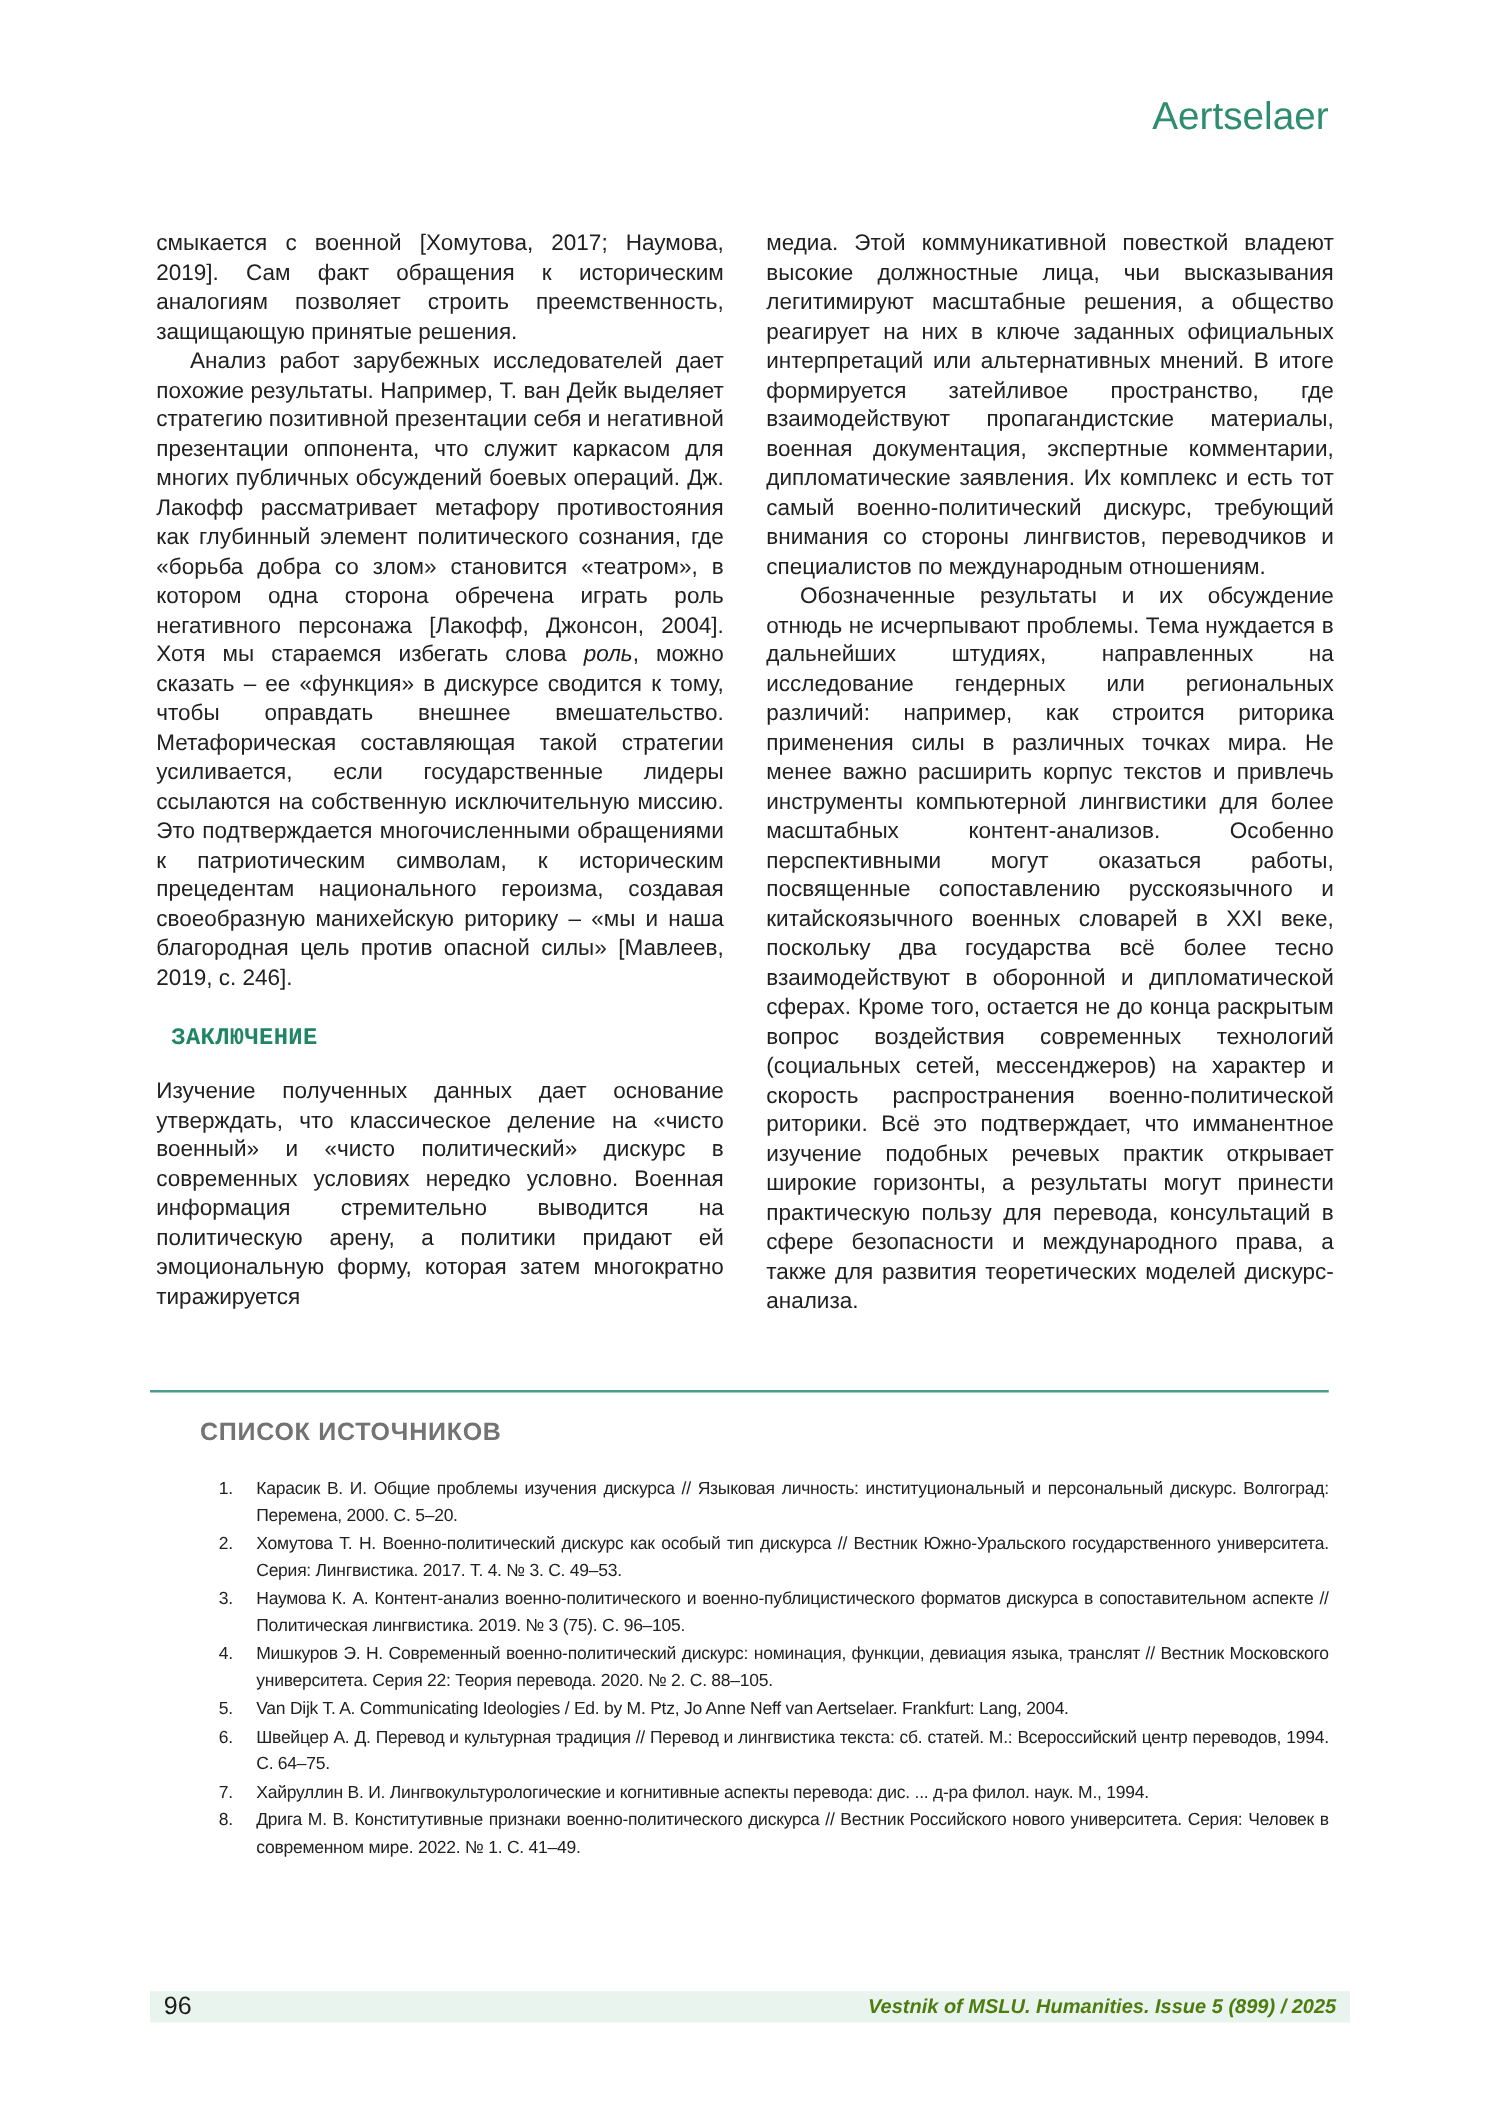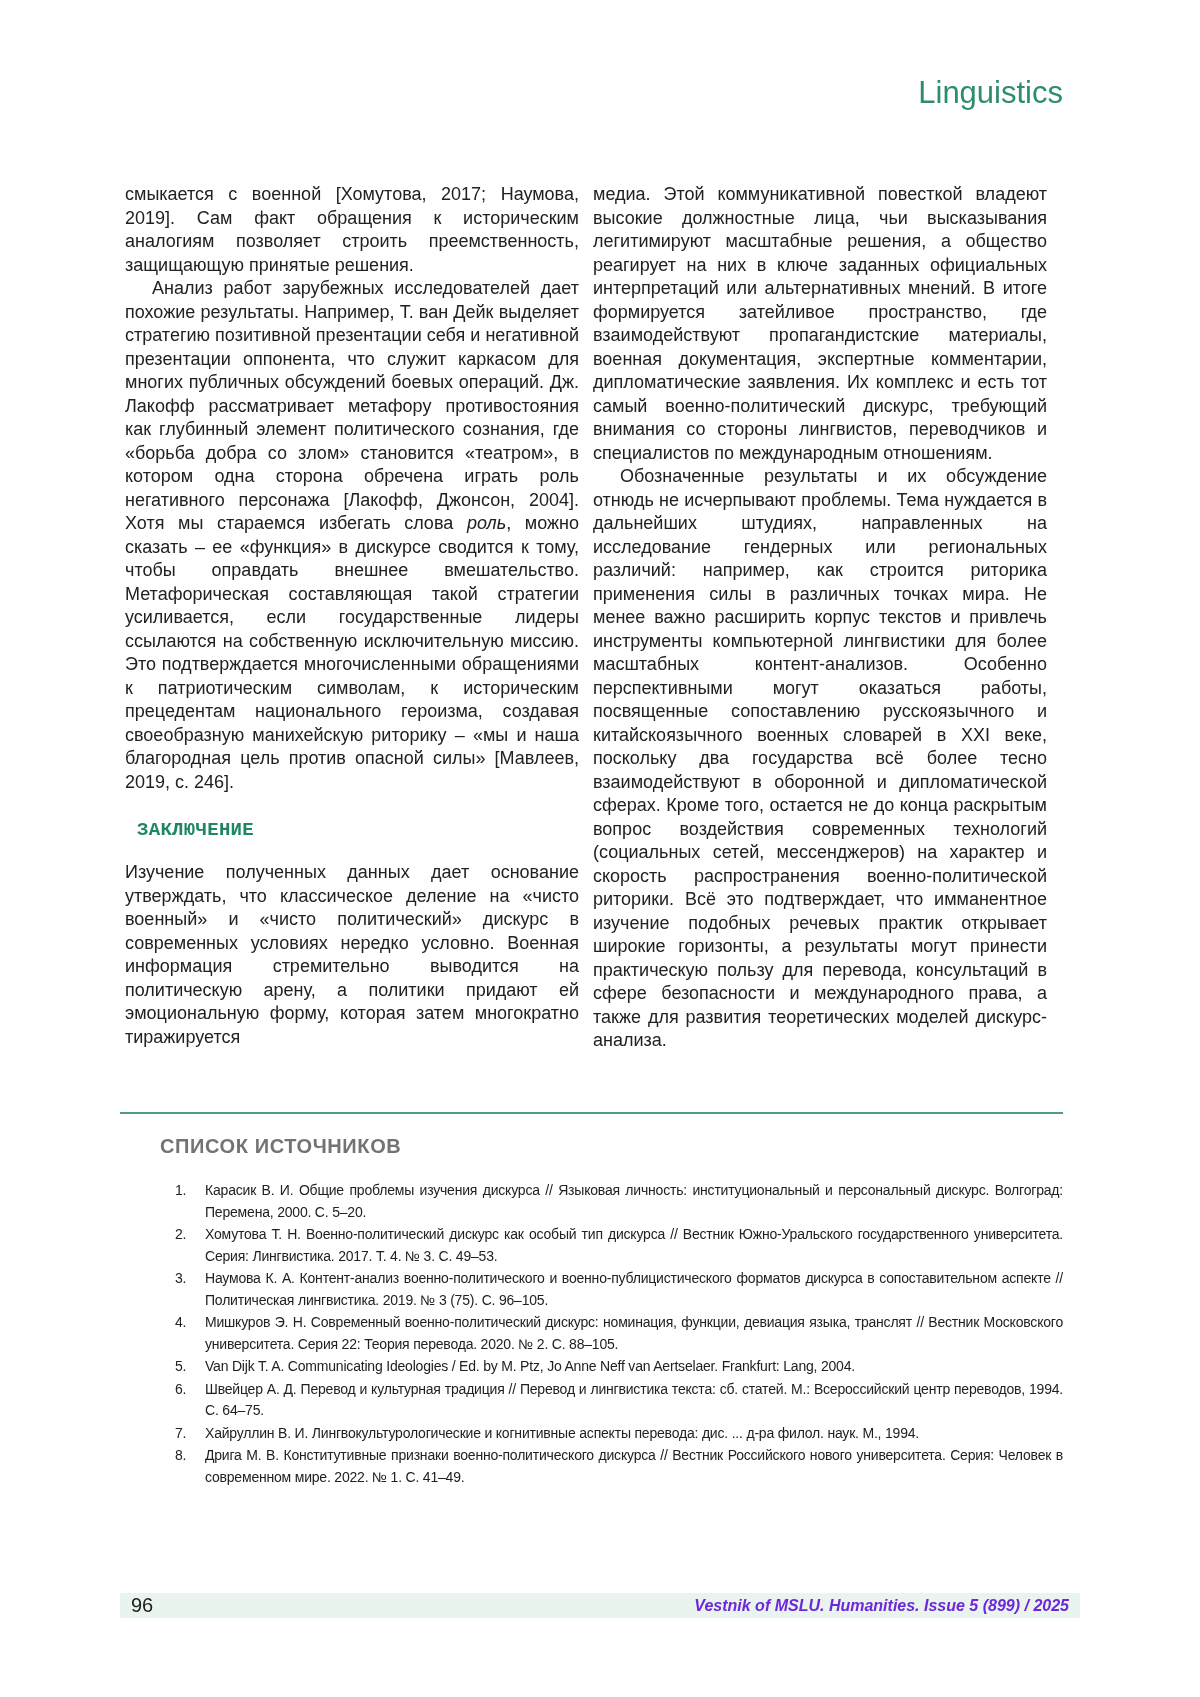--- a/index.html
+++ b/index.html
@@ -20,21 +20,21 @@
   }
   .running-head-text {
     font-size:31px; line-height:34px;
     color:#2e8d6d;
     font-weight:400;
   }
 
   
   .columns {
     position:absolute; top:183px; left:125px; width:942px;
-    display:flex; gap:14px;
+    display:flex; gap:34px;
   }
   .col { width:454px; }
   .body-p {
     margin:0;
     font-size:18px; line-height:23.5px;
     text-align:justify;
   }
   .indent { text-indent:27px; }
   .section-heading {
     margin:25px 0 20px 12px;
@@ -76,29 +76,29 @@
   }
 
   
   .page-footer {
     position:absolute; top:1593px; left:120px; width:960px; height:25px;
     background:#e9f4ee;
     display:flex; align-items:center; justify-content:space-between;
     padding:0 11px; box-sizing:border-box;
   }
   .page-num { font-size:20px; color:#1c1c1c; }
-  .journal-ref { font-size:16px; color:#6d28d9; font-weight:bold; font-style:italic; }
+  .journal-ref { font-size:16px; color:#4d7c0f; font-weight:bold; font-style:italic; }
 </style>
 </head>
 <body>
 
 <div class="page">
 
   <div class="running-head">
-    <span class="running-head-text">Linguistics</span>
+    <span class="running-head-text">Aertselaer</span>
   </div>
 
   <div class="columns">
     <div class="col">
       <p class="body-p">смыкается с военной [Хомутова, 2017; Наумова, 2019]. Сам факт обращения к историческим аналогиям позволяет строить преемственность, защищающую принятые решения.</p>
       <p class="body-p indent"><span>Анализ работ зарубежных исследователей дает похожие результаты. Например, Т. ван Дейк выделяет стратегию позитивной презентации себя и негативной презентации оппонента, что служит каркасом для многих публичных обсуждений боевых операций. Дж. Лакофф рассматривает метафору противостояния как глубинный элемент политического сознания, где «борьба добра со злом» становится «театром», в котором одна сторона обречена играть роль негативного персонажа [Лакофф, Джонсон, 2004]. Хотя мы стараемся избегать слова </span><em>роль</em><span>, можно сказать – ее «функция» в дискурсе сводится к тому, чтобы оправдать внешнее вмешательство. Метафорическая составляющая такой стратегии усиливается, если государственные лидеры ссылаются на собственную исключительную миссию. Это подтверждается многочисленными обращениями к патриотическим символам, к историческим прецедентам национального героизма, создавая своеобразную манихейскую риторику – «мы и наша благородная цель против опасной силы» [Мавлеев, 2019, с. 246].</span></p>
       <h2 class="section-heading">ЗАКЛЮЧЕНИЕ</h2>
       <p class="body-p">Изучение полученных данных дает основание утверждать, что классическое деление на «чисто военный» и «чисто политический» дискурс в современных условиях нередко условно. Военная информация стремительно выводится на политическую арену, а политики придают ей эмоциональную форму, которая затем многократно тиражируется</p>
     </div>
     <div class="col">

